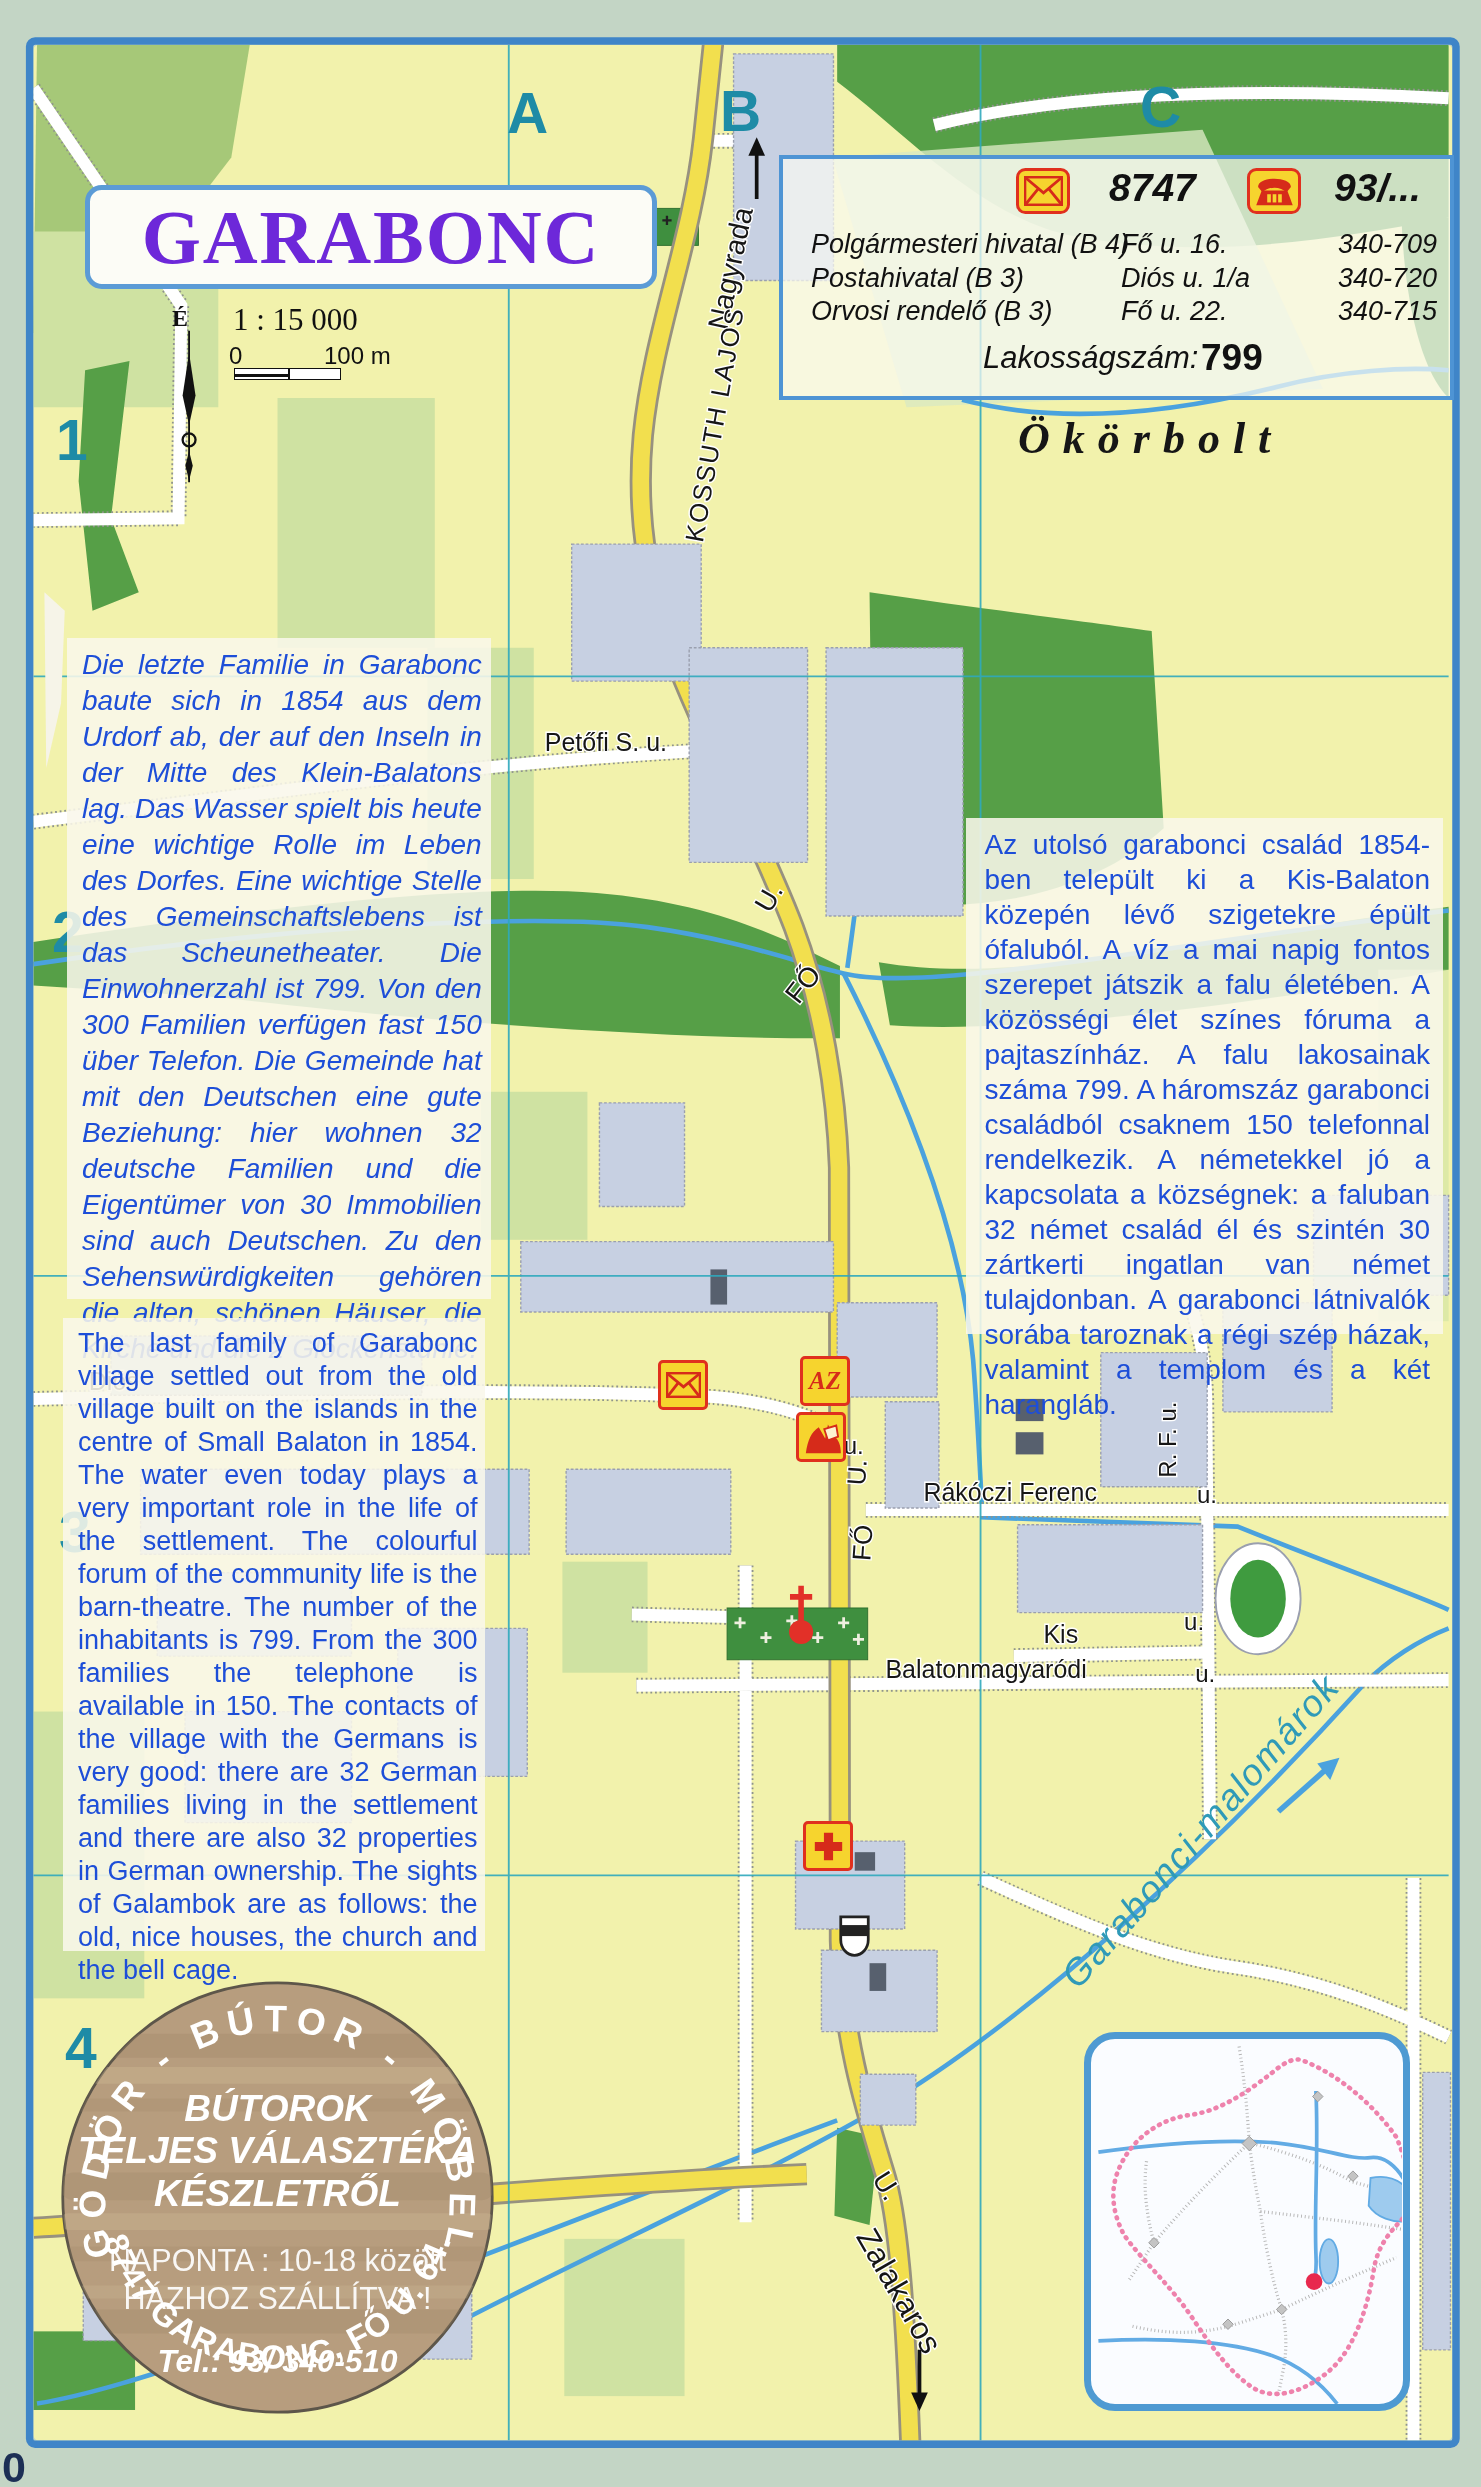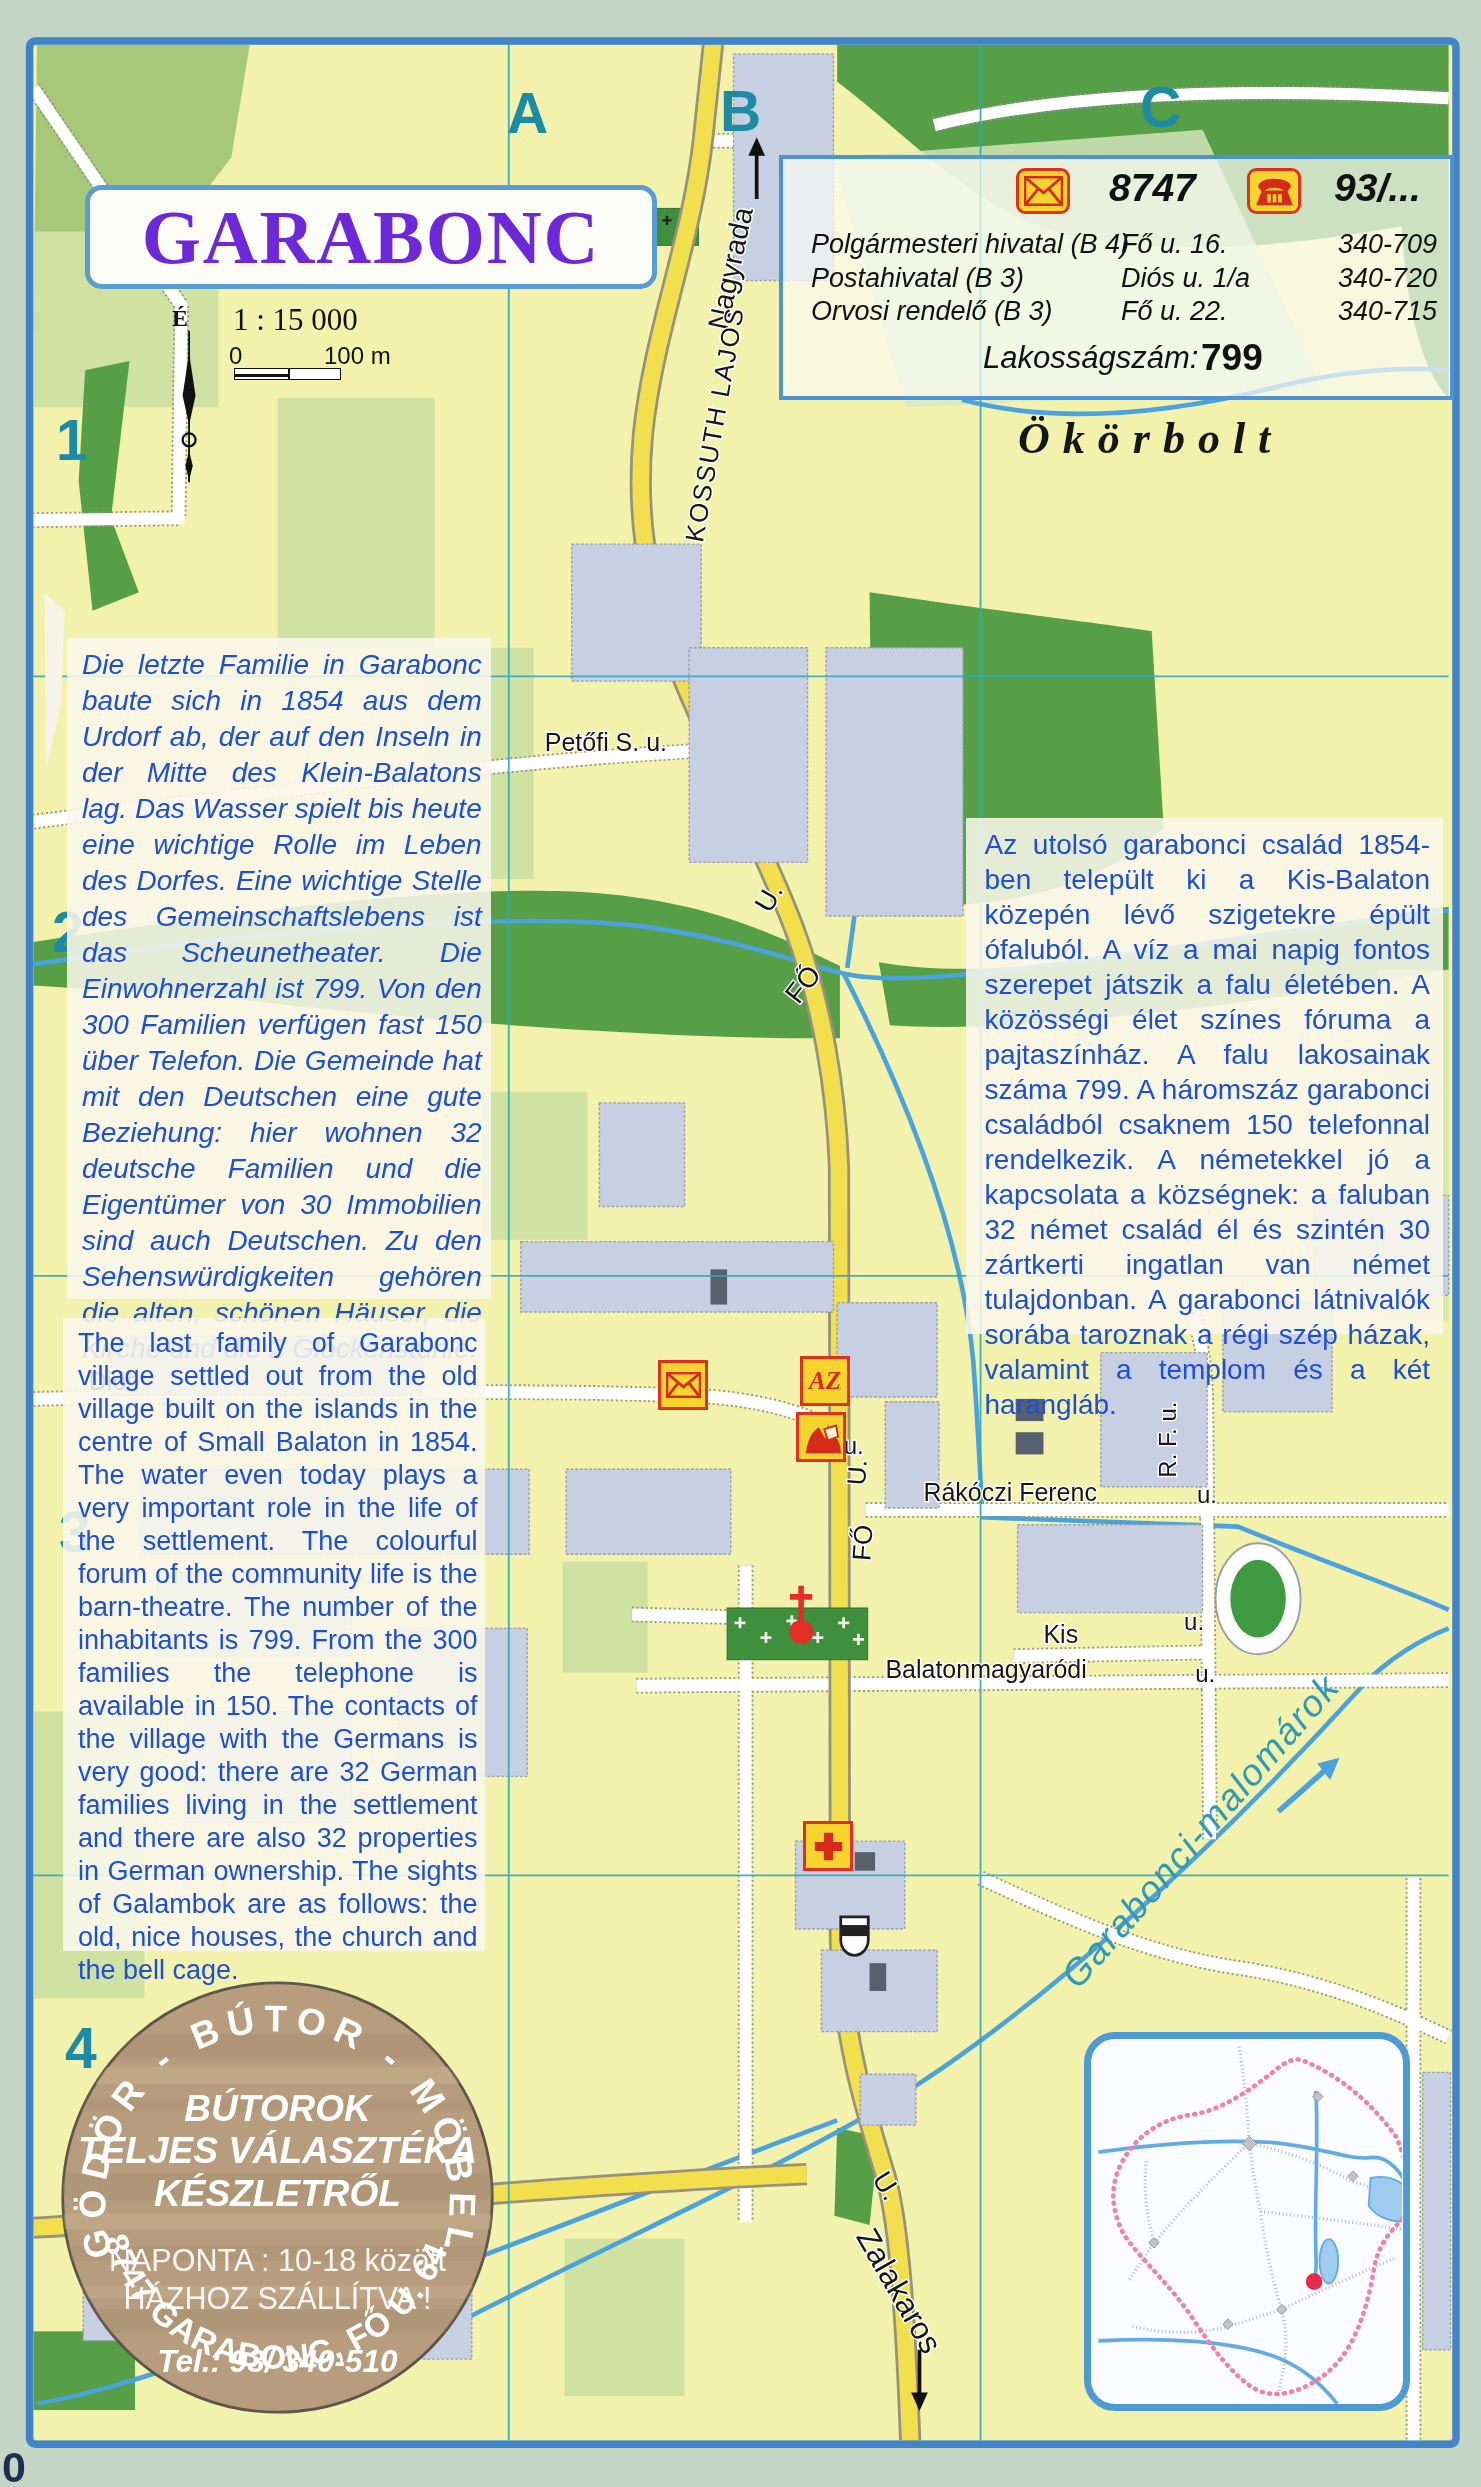--- a/index.html
+++ b/index.html
@@ -42,21 +42,21 @@
   .tblock{position:absolute;z-index:2;background:rgba(249,247,234,0.88);color:#1d4ed8;
           text-align:justify;box-sizing:border-box;}
   .tb-de{left:67px;top:638px;width:424px;height:661px;padding:9.3px 9.3px 0 15px;
          font-style:italic;font-size:28px;line-height:36px;}
   .tb-en{left:63px;top:1318px;width:422px;height:633px;padding:9.3px 7.4px 0 15px;
          font-size:27px;line-height:33px;}
   .tb-hu{left:966px;top:818px;width:477px;height:516px;padding:9.3px 13px 0 18.5px;
          font-size:28px;line-height:35px;}
   
   .poi{position:absolute;width:50px;height:50px;background:#f6d42e;border:3.7px solid #e0301e;
-       border-radius:0;box-sizing:border-box;display:flex;align-items:center;justify-content:center;z-index:2;}
+       border-radius:5px;box-sizing:border-box;display:flex;align-items:center;justify-content:center;z-index:2;}
   .poi .az{font-family:"Liberation Serif",serif;font-style:italic;font-weight:bold;
            font-size:25px;color:#d62b1a;}
   .shieldpoi{position:absolute;z-index:2;}
   
   .inset{position:absolute;left:1084px;top:2032px;width:326px;height:379px;z-index:3;
          background:#fafcff;border:7.4px solid #4e9ad2;border-radius:31px;box-sizing:border-box;overflow:hidden;}
   
   .stamp{position:absolute;left:60px;top:1980px;z-index:3;}
   .pagenum{position:absolute;left:1.9px;top:2443px;z-index:4;font-size:43px;font-weight:bold;color:#1c2f55;}
 </style>

